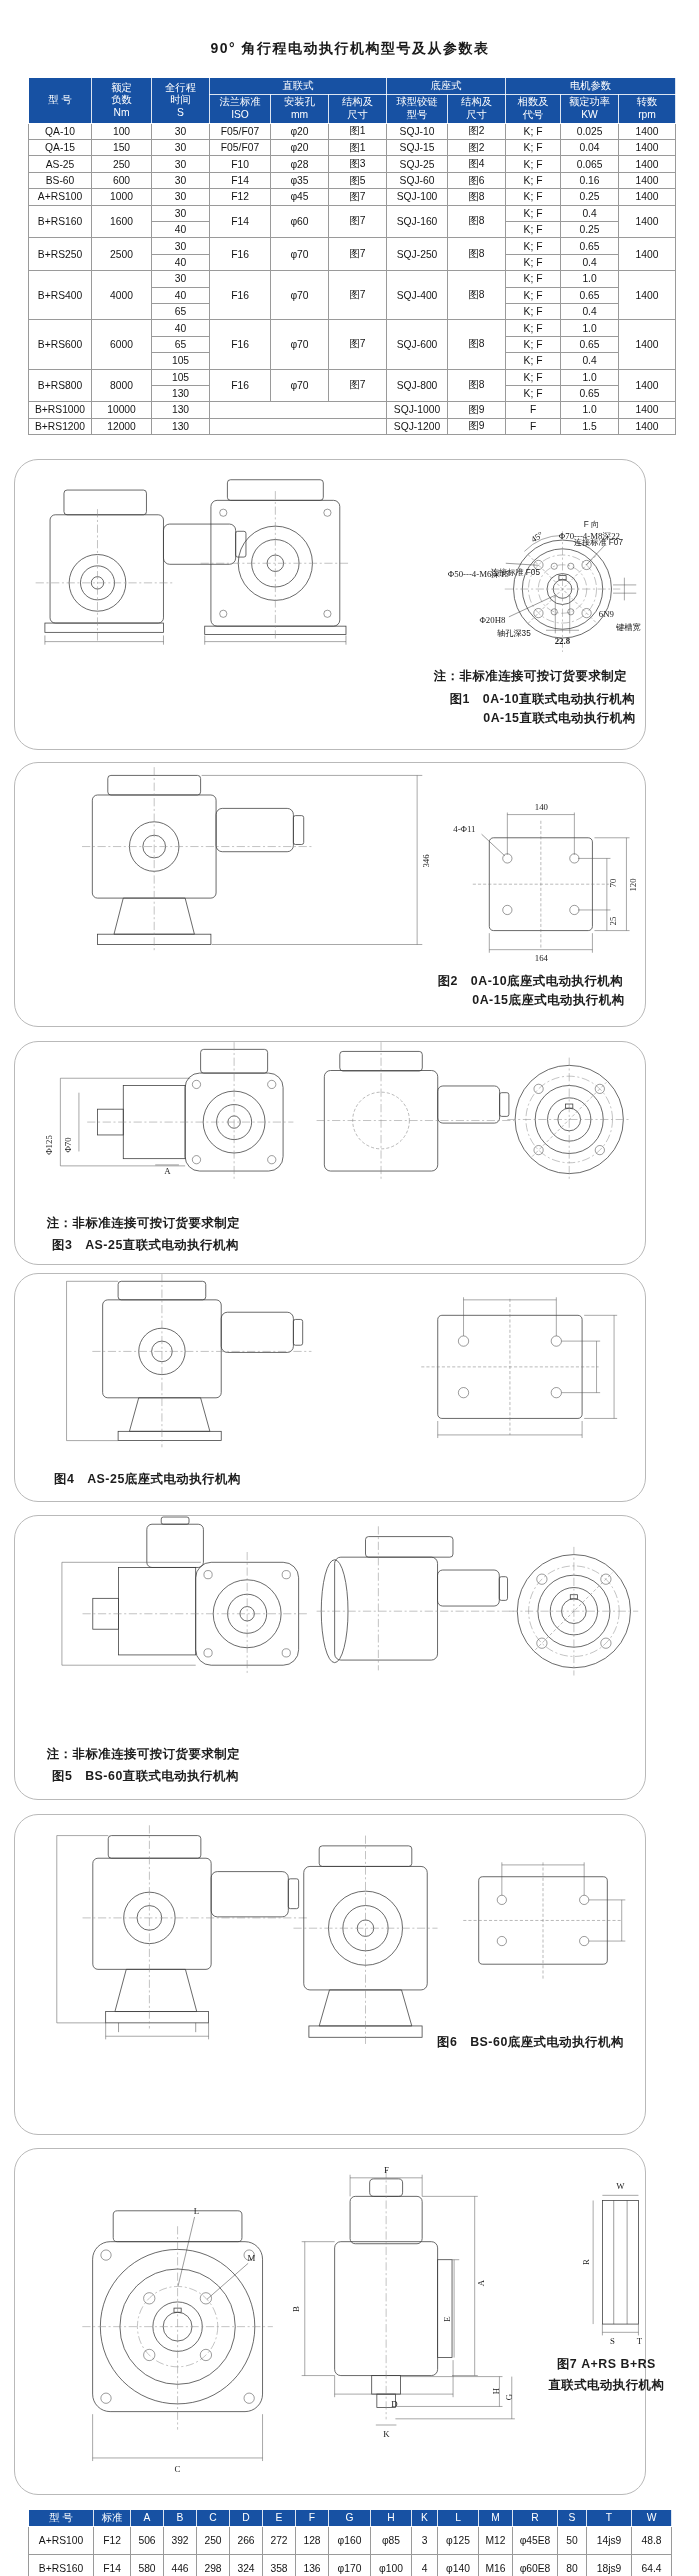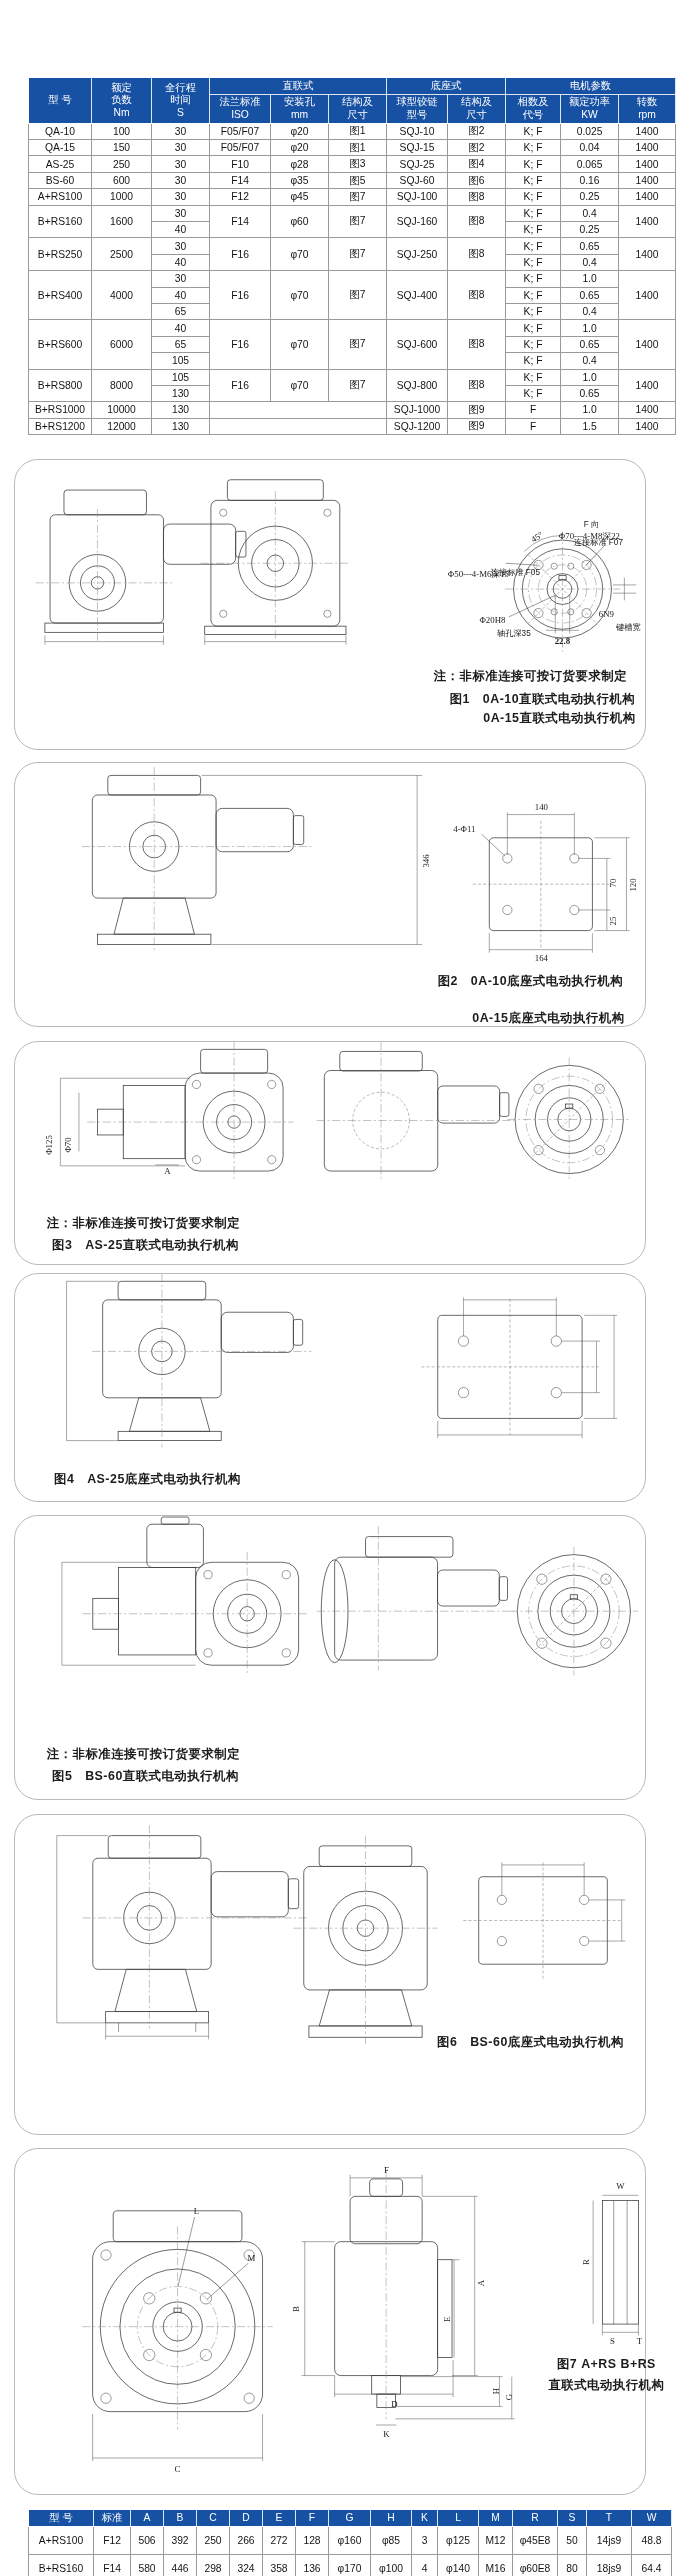--- a/index.html
+++ b/index.html
@@ -32,20 +32,21 @@
   .th{fill:none;stroke:#3d3d3d;stroke-width:1;}
   .cl{fill:none;stroke:#8a8a8a;stroke-width:1;stroke-dasharray:16 5 4 5;}
   .hd{fill:none;stroke:#777;stroke-width:1;stroke-dasharray:6 4;}
   .dm{fill:none;stroke:#555;stroke-width:1;}
 </style>
 </head>
 <body>
 
 <div class="page">
 
+  <div class="title">90° 角行程电动执行机构型号及从参数表</div>
 
   <div class="tbl main" style="top:77px">
       <table>
         <colgroup>
           <col style="width: 63px;">
           <col style="width: 60px;">
           <col style="width: 58px;">
           <col style="width: 61px;">
           <col style="width: 58px;">
           <col style="width: 58px;">
@@ -397,21 +398,21 @@
     </svg>
     <div class="labels">
         <span class="lbl" style="left: 449px; top: 66px; transform: translate(-50%, -50%);">4-Φ11</span>
         <span class="lbl" style="left: 526px; top: 44px; transform: translate(-50%, -50%);">140</span>
         <span class="lbl" style="left: 598px; top: 120px; transform: translate(-50%, -50%) rotate(-90deg);">70</span>
         <span class="lbl" style="left: 618px; top: 122px; transform: translate(-50%, -50%) rotate(-90deg);">120</span>
         <span class="lbl" style="left: 598px; top: 158px; transform: translate(-50%, -50%) rotate(-90deg);">25</span>
         <span class="lbl" style="left: 526px; top: 195px; transform: translate(-50%, -50%);">164</span>
         <span class="lbl" style="left: 411px; top: 98px; transform: translate(-50%, -50%) rotate(-90deg);">346</span>
         <span class="lbl cap" style="left: 515px; top: 218px; transform: translate(-50%, -50%);">图2　0A-10底座式电动执行机构</span>
-        <span class="lbl cap" style="left: 533px; top: 255px; transform: translate(-50%, -50%);">0A-15底座式电动执行机构</span>
+        <span class="lbl cap" style="left: 533px; top: 237px; transform: translate(-50%, -50%);">0A-15底座式电动执行机构</span>
       </div>
   </section>
 
   <section class="panel" style="top:1041px;height:222px">
     <svg width="630" height="222" viewBox="0 0 1222 430">
       <rect class="ol" x="360" y="14" width="130" height="46" rx="6"></rect>
       <rect class="ol" x="330" y="60" width="190" height="190" rx="28"></rect>
       <circle class="ol" cx="425" cy="155" r="60"></circle>
         <circle class="ol" cx="425" cy="155" r="34"></circle>
         <circle class="ol" cx="425" cy="155" r="12"></circle>

